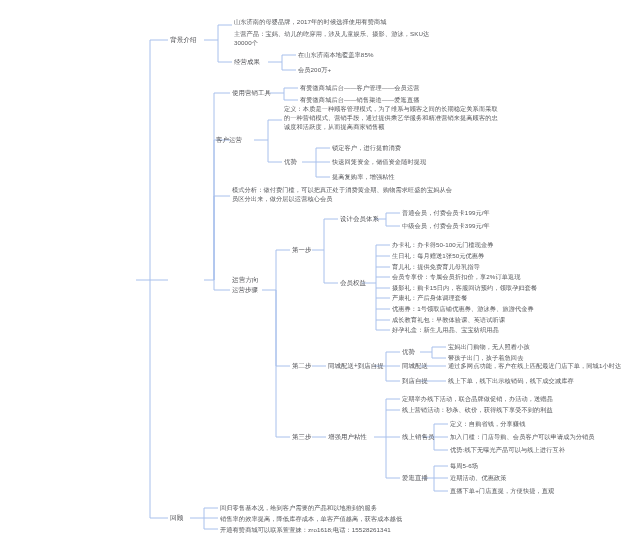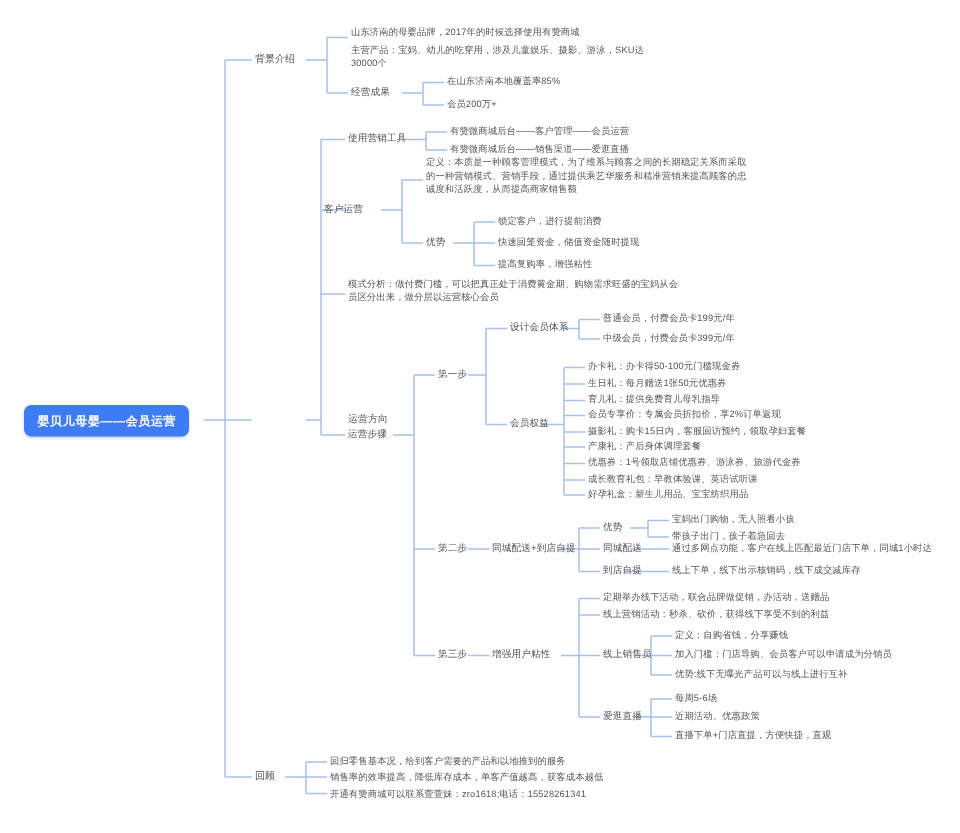--- a/index.html
+++ b/index.html
@@ -126,21 +126,20 @@
     <path d="M434 466 H448"></path>
     <path d="M434 478 H448"></path>
     <path d="M434 491 H448"></path>
 
     <path d="M190 518 H204 V508 M204 518 V529"></path>
     <path d="M204 508 H218"></path>
     <path d="M204 518 H218"></path>
     <path d="M204 529 H218"></path>
   </svg>
 
-  <div class="root" style="left:16px;top:270px;">婴贝儿母婴——会员运营</div>
 
   <div class="node l1" style="left:170px;top:35px;">背景介绍</div>
   <div class="node l3 leafwrap" style="left:234px;top:17px;width:235px;">山东济南的母婴品牌，2017年的时候选择使用有赞商城</div>
   <div class="node l3 leafwrap" style="left:234px;top:29px;width:205px;">主营产品：宝妈、幼儿的吃穿用，涉及儿童娱乐、摄影、游泳，SKU达30000个</div>
   <div class="node l2" style="left:234px;top:57px;">经营成果</div>
   <div class="node l3" style="left:298px;top:50px;">在山东济南本地覆盖率85%</div>
   <div class="node l3" style="left:298px;top:65px;">会员200万+</div>
 
   <div class="node l1" style="left:232px;top:275px;">运营方向</div>
 

